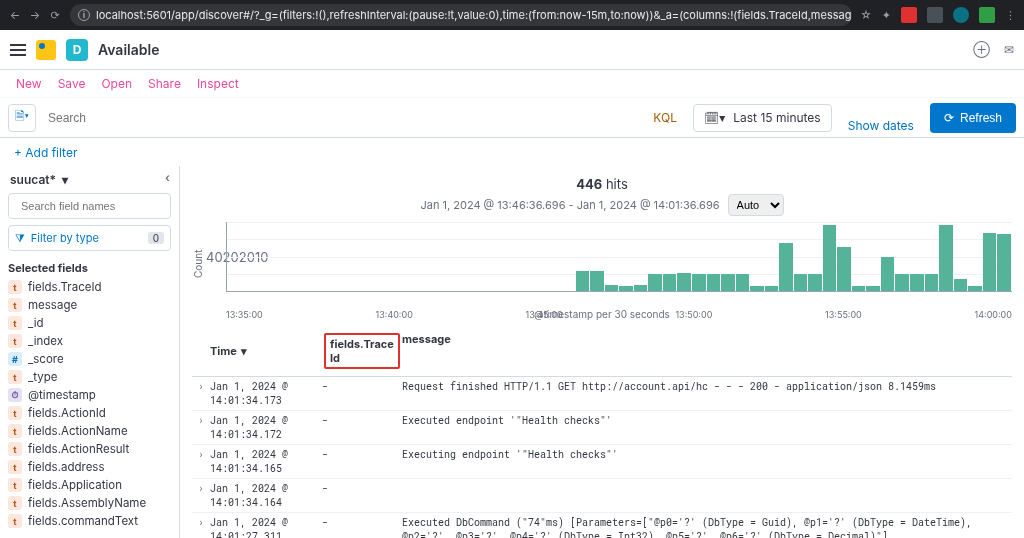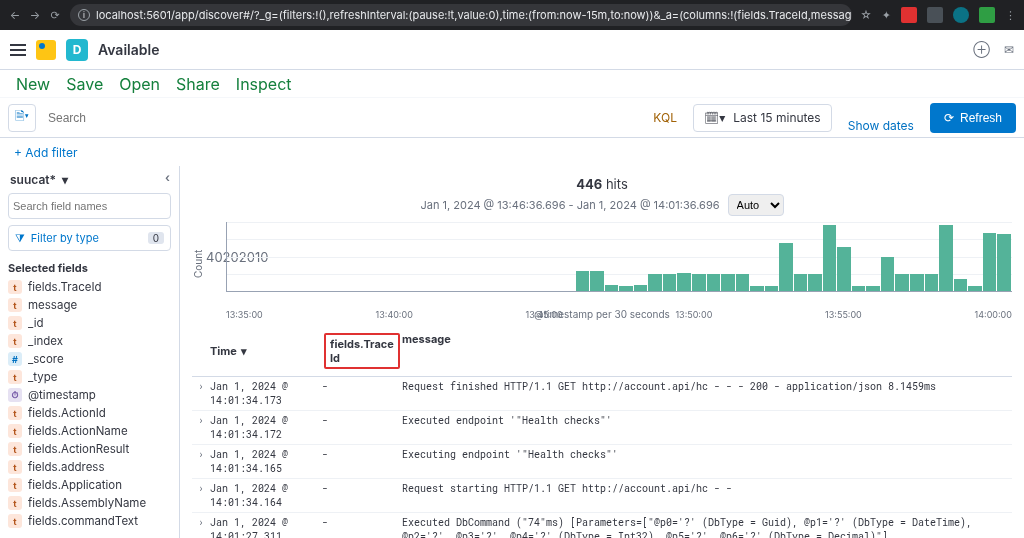--- a/index.html
+++ b/index.html
@@ -20,21 +20,21 @@
   .hamburger span { height: 2px; background: #343741; }
   .app-logo { width: 20px; height: 20px; border-radius: 3px; background: #fec514; position: relative; }
   .app-logo::before { content: ""; position: absolute; left: 3px; top: 3px; width: 6px; height: 6px; background: #0077cc; border-radius: 50%; }
   .discover-badge { width: 22px; height: 22px; background: #22b8cf; border-radius: 4px; display: flex; align-items: center; justify-content: center; color: white; font-weight: bold; font-size: 12px; }
   .app-title { font-size: 14px; font-weight: 600; }
   .app-bar-spacer { flex: 1; }
   .app-bar-right { display: flex; gap: 14px; color: #69707d; }
   
   
   .action-row { height: 28px; display: flex; align-items: center; padding: 0 16px; gap: 16px; border-bottom: 1px solid #f5f7fa; }
-  .action-link { color: #15803d; font-size: 16px; cursor: pointer; }
+  .action-link { color: #ec4899; font-size: 12px; cursor: pointer; }
   
   
   .query-bar { height: 40px; display: flex; align-items: center; padding: 0 8px; gap: 6px; border-bottom: 1px solid #d3dae6; }
   .query-icon-btn { width: 28px; height: 28px; border: 1px solid #d3dae6; border-radius: 4px; display: flex; align-items: center; justify-content: center; color: #0071c2; }
   .query-input { flex: 1; height: 28px; border: none; padding: 0 6px; font-size: 12px; outline: none; }
   .kql { color: #a16207; font-size: 12px; padding: 0 10px; }
   .date-picker { height: 28px; border: 1px solid #d3dae6; border-radius: 4px; display: flex; align-items: center; padding: 0 10px; gap: 8px; color: #343741; }
   .show-dates { color: #0071c2; padding: 0 10px; margin-top: 16px; }
   .refresh-btn { background: #07c; color: white; height: 30px; padding: 0 14px; border: none; border-radius: 4px; display: flex; align-items: center; gap: 6px; font-size: 12px; cursor: pointer; }
   
@@ -43,21 +43,21 @@
   .add-filter { color: #07c; font-size: 12px; cursor: pointer; }
   
   
   .main { display: flex; height: 440px; }
   
   
   .sidebar { width: 180px; border-right: 1px solid #d3dae6; display: flex; flex-direction: column; overflow: hidden; }
   .sidebar-head { padding: 6px 10px; display: flex; align-items: center; gap: 6px; font-weight: 600; position: relative; }
   .collapse-handle { position: absolute; right: -2px; top: 4px; width: 16px; height: 16px; color: #69707d; }
   .field-search { margin: 0 8px 6px; }
-  .field-search input { width: 100%; height: 26px; border: 1px solid #d3dae6; border-radius: 4px; padding: 0 4px; font-size: 11px; }
+  .field-search input { width: 100%; height: 26px; border: 1px solid #d3dae6; border-radius: 4px; padding: 0 12px; font-size: 11px; }
   .filter-type { margin: 0 8px 6px; height: 26px; border: 1px solid #d3dae6; border-radius: 4px; display: flex; align-items: center; padding: 0 6px; gap: 6px; color: #07c; font-size: 11px; }
   .filter-type .badge { margin-left: auto; background: #e0e5ee; color: #343741; border-radius: 3px; padding: 0 5px; font-size: 10px; }
   .field-section { padding: 0 8px; }
   .field-section h5 { font-size: 11px; font-weight: 700; margin: 4px 0 3px; }
   .field-list { list-style: none; overflow-y: auto; }
   .field-item { display: flex; align-items: center; gap: 6px; padding: 2px 0; font-size: 11.5px; color: #343741; cursor: pointer; }
   .field-icon { width: 14px; height: 14px; border-radius: 3px; display: flex; align-items: center; justify-content: center; font-size: 9px; font-weight: 700; }
   .ico-t { background: #fde6db; color: #b3561d; }
   .ico-n { background: #dbedf8; color: #0071c2; }
   .ico-d { background: #e6e1f2; color: #6a4ca0; }
@@ -367,21 +367,20 @@
           <div class="row">
             <div class="col-expand">›</div>
             <div class="col-time">Jan 1, 2024 @ 14:01:34.165</div>
             <div class="col-trace">-</div>
             <div class="col-msg">Executing endpoint '"Health checks"'</div>
           </div>
           <div class="row">
             <div class="col-expand">›</div>
             <div class="col-time">Jan 1, 2024 @ 14:01:34.164</div>
             <div class="col-trace">-</div>
-            <div class="col-msg">Request starting HTTP/1.1 GET http://account.api/hc - -</div>
           </div>
           <div class="row">
             <div class="col-expand">›</div>
             <div class="col-time">Jan 1, 2024 @ 14:01:27.311</div>
             <div class="col-trace">-</div>
             <div class="col-msg">Executed DbCommand ("74"ms) [Parameters=["@p0='?' (DbType = Guid), @p1='?' (DbType = DateTime), @p2='?', @p3='?', @p4='?' (DbType = Int32), @p5='?', @p6='?' (DbType = Decimal)"], CommandType='Text', CommandTimeout='30']"
 ""INSERT INTO \"OrderStateInstance\" (\"CorrelationId\", \"CreatedDate\", \"CurrentState\", \"CustomerId\", \"OrderId\", \"PaymentAccountId\", \"TotalPrice\")
 VALUES (@p0, @p1, @p2, @p3, @p4, @p5, @p6);"</div>
           </div>
         </div>

